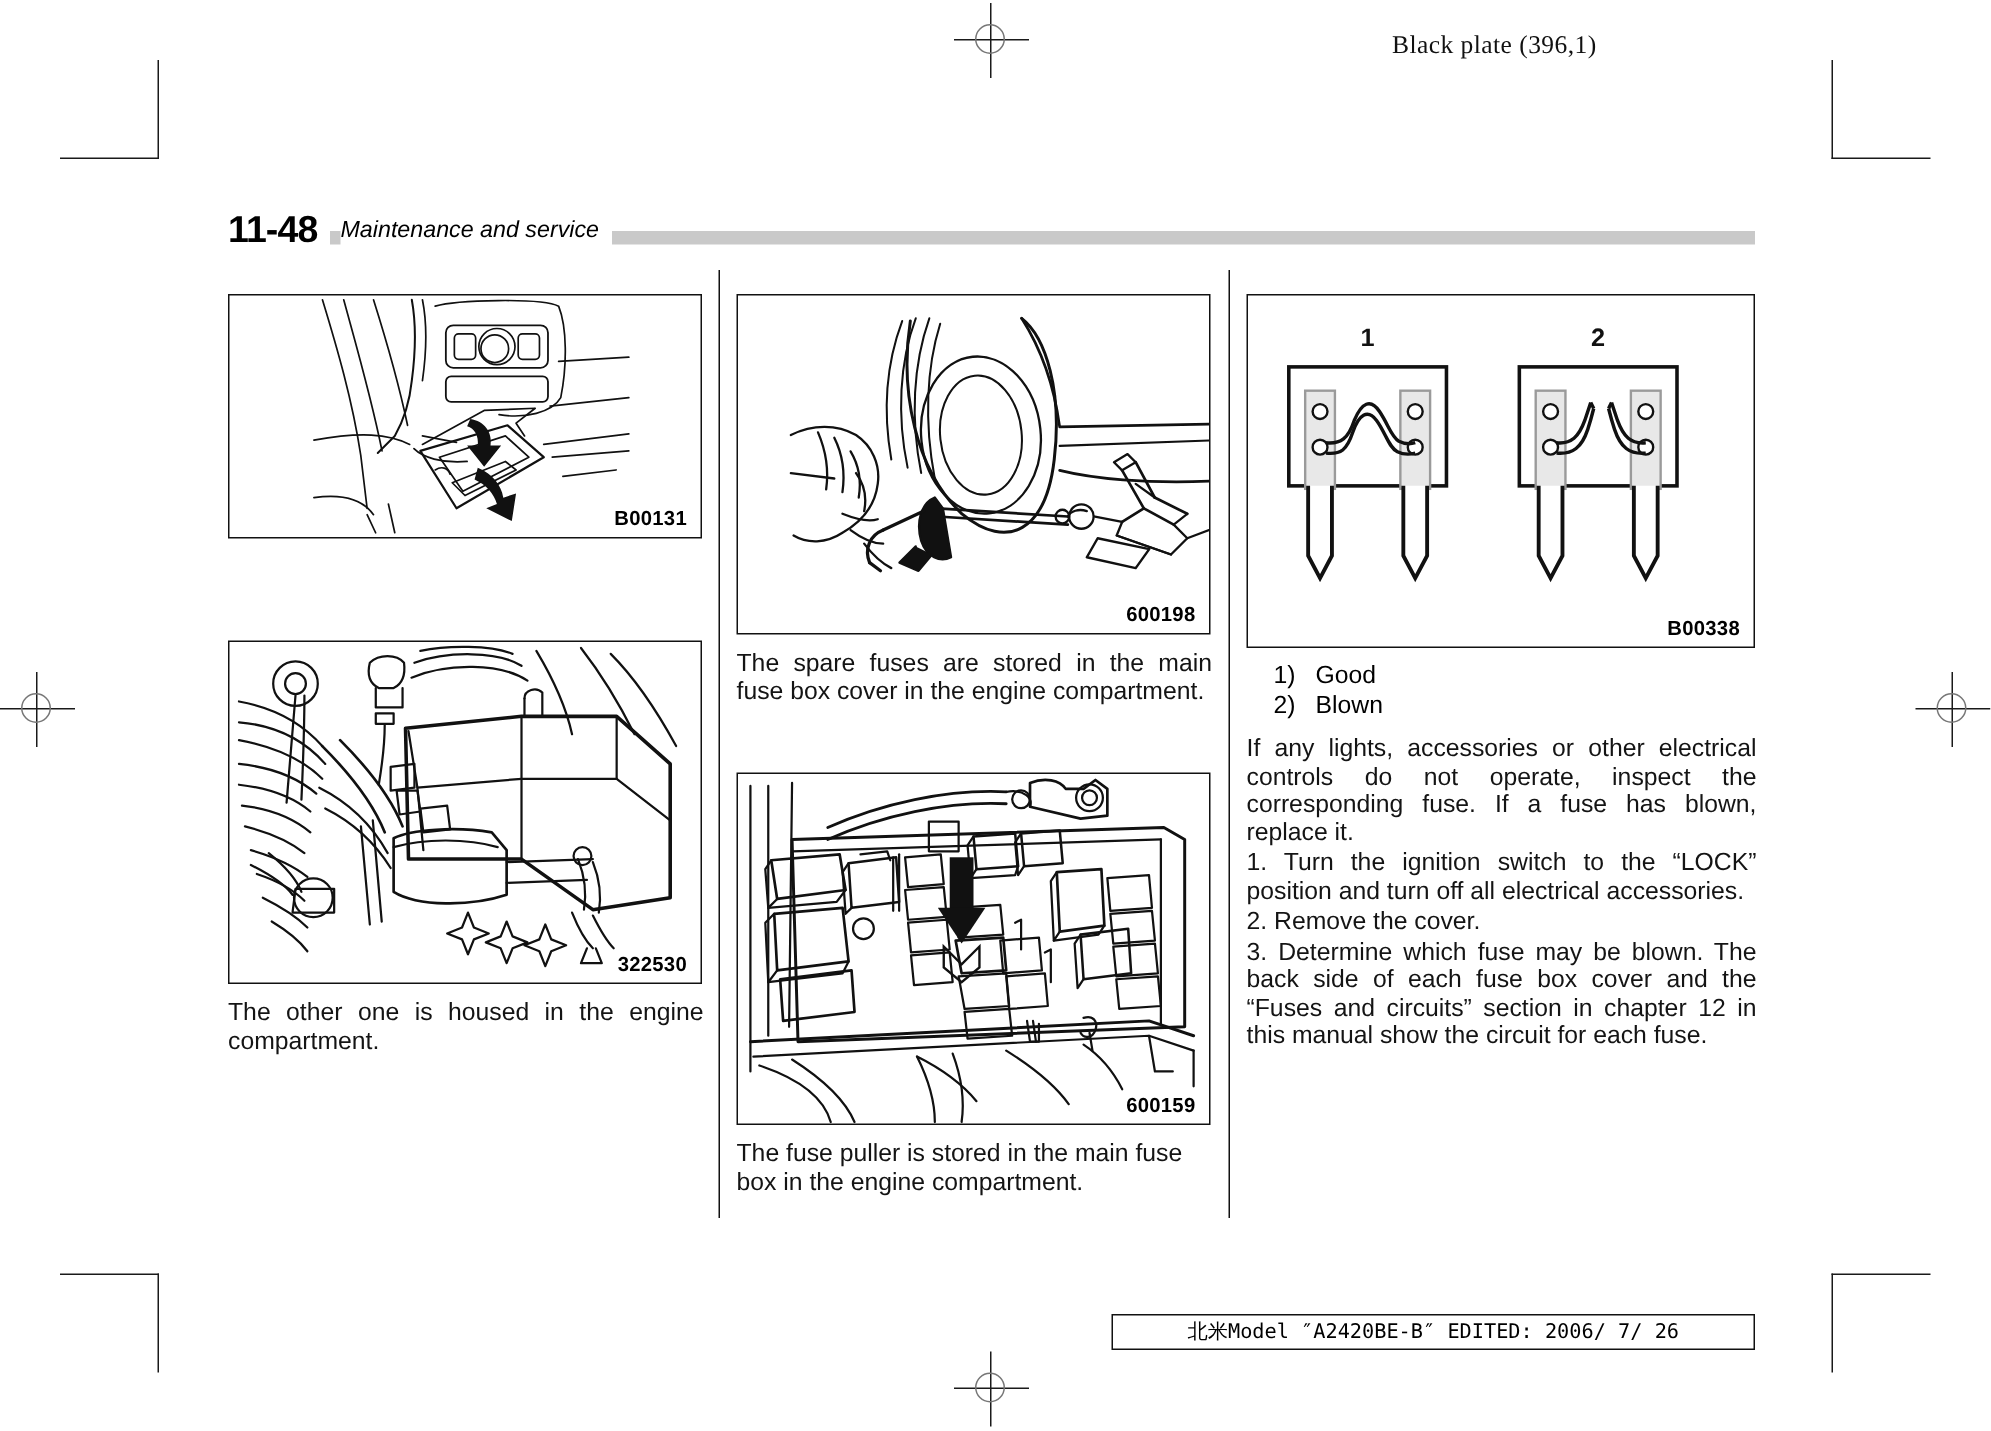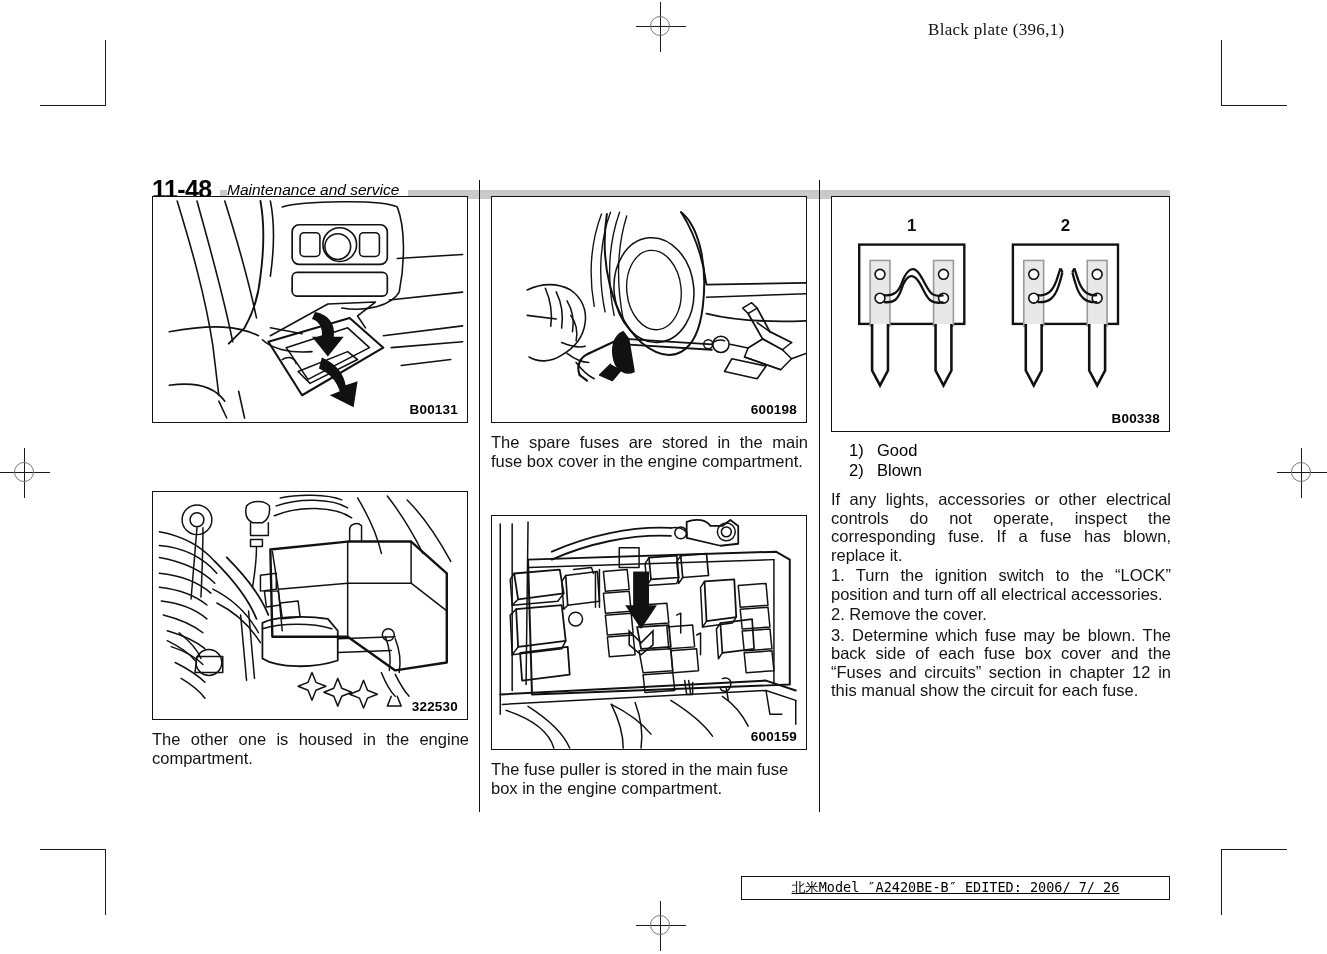--- a/index.html
+++ b/index.html
@@ -63,21 +63,20 @@
     text-align: right;
   }
 
   
   .title-row {
     position: absolute;
     left: 152px;
     top: 138px;
     width: 1018px;
     height: 30px;
-    margin-top: 36px;
   }
   .title-bar {
     position: absolute;
     left: 0; top: 16px;
     width: 1018px; height: 9px;
     background: #c9c9c9;
   }
   .page-num {
     position: absolute;
     left: 0; top: 0;
@@ -137,21 +136,21 @@
   .figure svg { display: block; width: 100%; height: 100%; }
   .fig-id {
     position: absolute;
     right: 9px;
     bottom: 5px;
     font-size: 13.5px;
     font-weight: bold;
     letter-spacing: .2px;
   }
 
-  .f1 { width: 316px; height: 227px; }
+  .f1 { width: 316px; height: 163px; }
   .f2 { width: 316px; height: 229px; margin-top: 68px; }
   .f3 { width: 316px; height: 227px; padding-left: 28px; }
   .f4 { width: 316px; height: 235px; margin-top: 45px; }
   .f5 { width: 339px; height: 236px; }
 
   
   .body-text {
     font-size: 16.5px;
     line-height: 18.5px;
     text-align: justify;
@@ -184,21 +183,20 @@
     height: 24px;
     border: 1px solid #111;
     box-sizing: border-box;
     display: flex;
     align-items: center;
     justify-content: center;
     font-family: "DejaVu Sans Mono", monospace;
     font-size: 13.5px;
     letter-spacing: 0px;
     white-space: nowrap;
-    text-decoration: underline;
   }
 </style>
 </head>
 <body>
 
 <div class="crop-h" style="left:40px; top:105px;"></div>
 <div class="crop-v" style="left:105px; top:40px;"></div>
 
 <div class="crop-h" style="left:1221px; top:105px;"></div>
 <div class="crop-v" style="left:1221px; top:40px;"></div>

